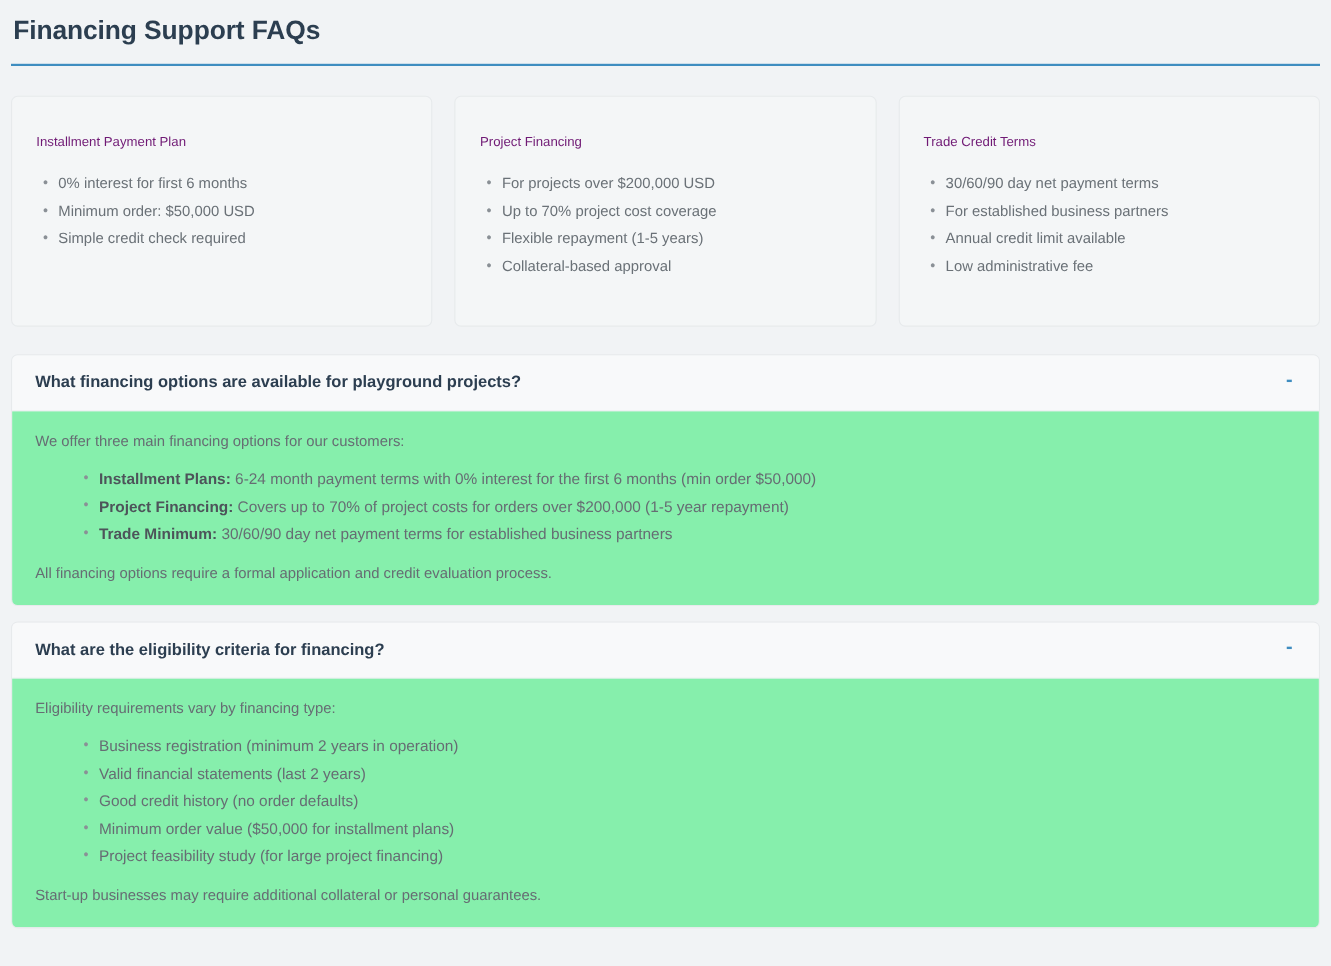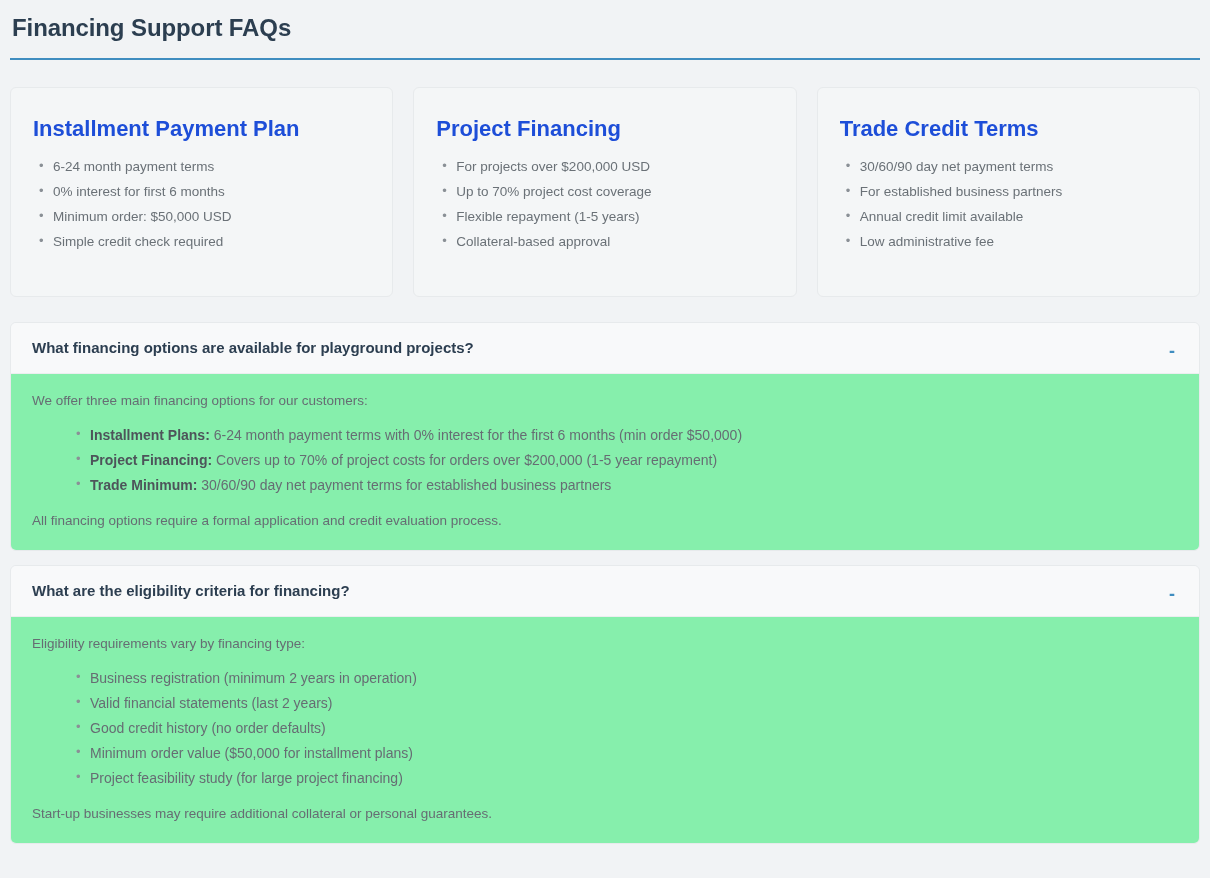--- a/index.html
+++ b/index.html
@@ -49,23 +49,23 @@
   .info-card {
     flex: 1 1 0;
     background: #f4f6f7;
     border: 1px solid #e7eaec;
     border-radius: 6px;
     padding: 30px 22px 26px 22px;
     box-sizing: border-box;
     min-height: 210px;
   }
   .info-card-title {
-    color: #1d4ed8;
-    font-size: 22px;
-    font-weight: bold;
+    color: #701a75;
+    font-size: 12px;
+    font-weight: normal;
     margin: 0 0 18px 0;
     line-height: 22px;
   }
   .info-card ul {
     margin: 0;
     padding-left: 20px;
     list-style: none;
   }
   .info-card ul li {
     position: relative;
@@ -92,21 +92,21 @@
     gap: 14px;
   }
   .faq-item {
     background: #f1f3f5;
     border: 1px solid #e7eaec;
     border-radius: 6px;
     overflow: hidden;
   }
   .faq-header {
     display: flex;
-    align-items: flex-end;
+    align-items: flex-start;
     justify-content: space-between;
     background: #f8f9fa;
     padding: 15px 22px 15px 21px;
     cursor: pointer;
     border-bottom: 1px solid #eceef0;
   }
   .faq-question {
     font-size: 15px;
     font-weight: bold;
     color: #2c3e50;
@@ -168,21 +168,20 @@
 <div class="page">
 
   <div class="page-header">
     <h1 class="page-title">Financing Support FAQs</h1>
   </div>
 
   <div class="cards-row">
       <div class="info-card">
         <div class="info-card-title">Installment Payment Plan</div>
         <ul>
-          <li>6-24 month payment terms</li>
           <li>0% interest for first 6 months</li>
           <li>Minimum order: $50,000 USD</li>
           <li>Simple credit check required</li>
         </ul>
       </div>
       <div class="info-card">
         <div class="info-card-title">Project Financing</div>
         <ul>
           <li>For projects over $200,000 USD</li>
           <li>Up to 70% project cost coverage</li>

